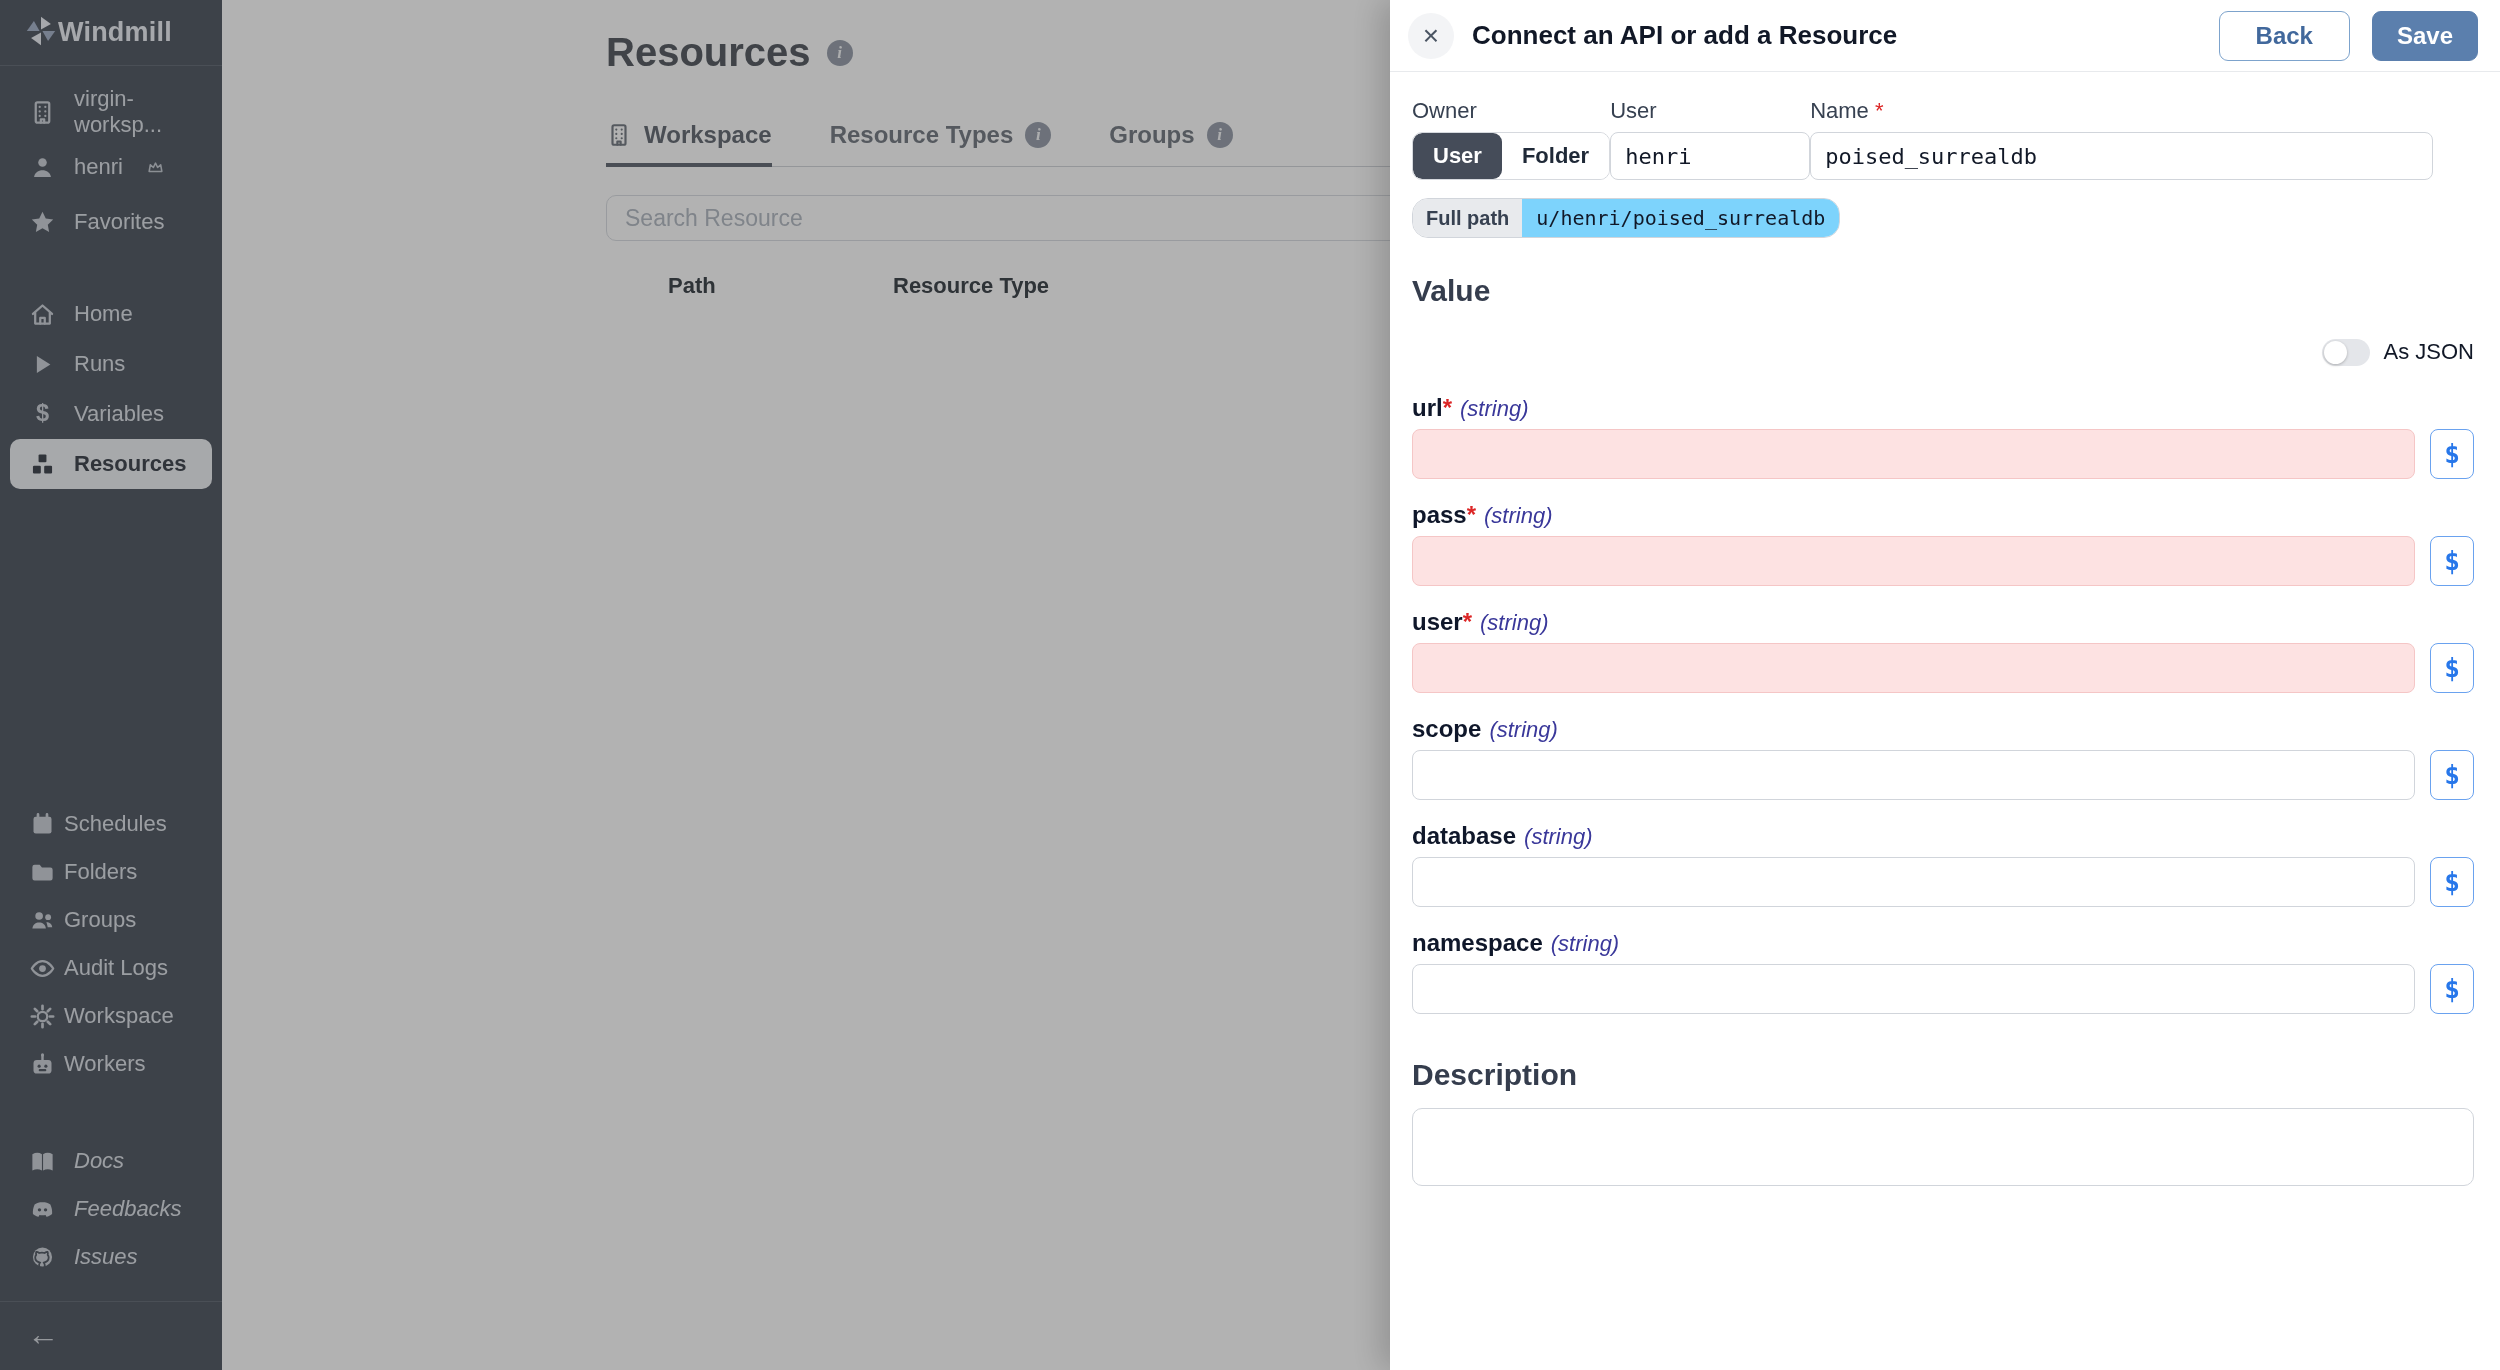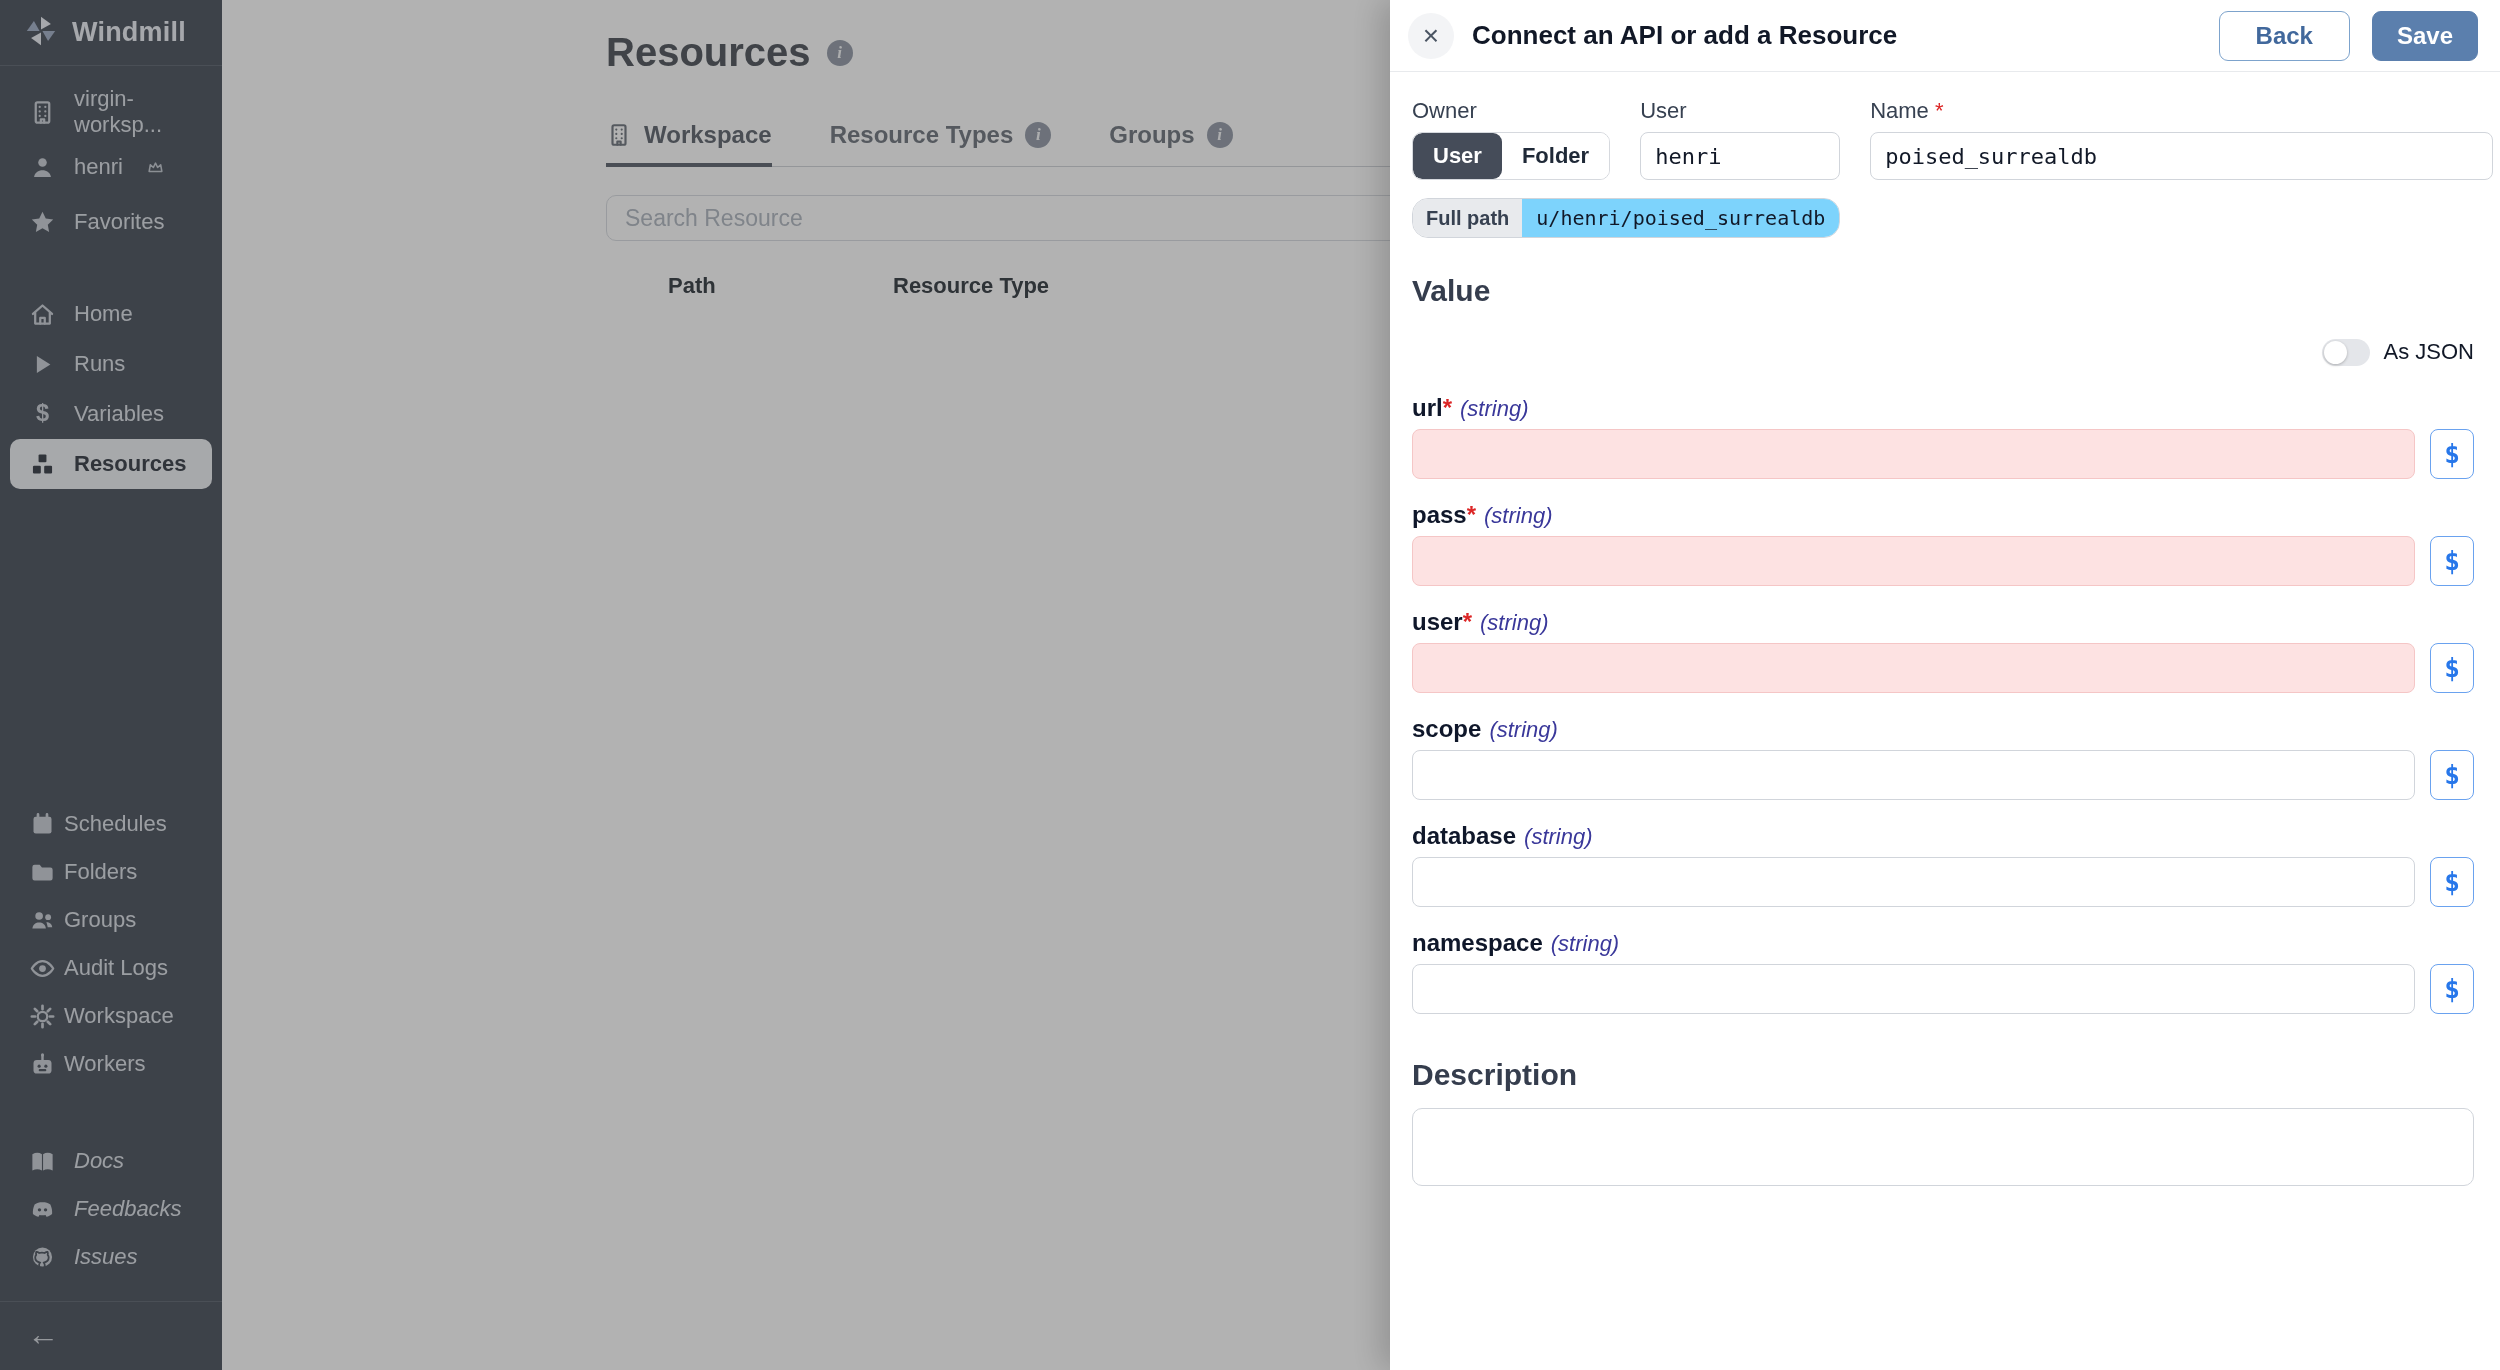--- a/index.html
+++ b/index.html
@@ -1,20 +1,20 @@
 <!DOCTYPE html>
 <html><head>
 <meta charset="utf-8">
 <style>
   * { margin:0; padding:0; box-sizing:border-box; }
   html,body { width:2500px; height:1370px; overflow:hidden; font-family:"Liberation Sans", sans-serif; background:#fff; }
 
   
   .sidebar { position:absolute; left:0; top:0; width:222px; height:1370px; background:#585f69; z-index:10; }
-  .logo-row { display:flex; align-items:center; gap:14px; height:66px; padding:0 24px; border-bottom:1px solid #6b727c; }
+  .logo-row { display:flex; align-items:center; height:66px; padding:0 24px; border-bottom:1px solid #6b727c; }
   .logo-text { color:#eef1f6; font-size:27px; font-weight:bold; letter-spacing:.2px; }
   .side-group { display:flex; flex-direction:column; }
   .side-item { display:flex; align-items:center; gap:17px; padding:0 10px 0 27px; color:#dfe3e9; font-size:22px; cursor:pointer; }
   .side-item .ic { width:30px; height:30px; flex:0 0 30px; display:flex; align-items:center; justify-content:center; color:#ced3da; }
   .side-item svg { width:27px; height:27px; }
   .grp-top { margin-top:20px; }
   .grp-top .side-item { height:52px; margin-bottom:3px; }
   .grp-main { margin-top:38px; }
   .grp-main .side-item { height:50px; }
   .grp-admin { margin-top:311px; }
@@ -50,21 +50,21 @@
   
   .drawer { position:fixed; top:0; right:0; width:1110px; height:1370px; background:#fff; z-index:50; box-shadow:-10px 0 30px rgba(0,0,0,.18); }
   .drawer-header { display:flex; align-items:center; height:72px; padding:0 22px 0 18px; border-bottom:1px solid #e8eaed; gap:18px; }
   .close-btn { width:46px; height:46px; border-radius:50%; background:#f3f4f6; border:none; color:#4b5563; font-size:28px; line-height:1;
                display:flex; align-items:center; justify-content:center; cursor:pointer; }
   .drawer-title { flex:1; font-size:26px; font-weight:700; color:#111827; }
   .btn-back { height:50px; padding:0 36px; background:#fff; border:1.5px solid #7da3cc; border-radius:9px; color:#41689c; font-size:24px; font-weight:600; cursor:pointer; }
   .btn-save { height:50px; padding:0 24px; background:#5b7fad; border:1.5px solid #5b7fad; border-radius:9px; color:#fff; font-size:24px; font-weight:600; cursor:pointer; margin-left:4px; }
 
   .drawer-body { padding:26px 26px 0 22px; }
-  .meta-row { display:flex; gap:30px; }
+  .meta-row { display:flex; }
   .meta-label { font-size:22px; color:#374151; margin-bottom:8px; }
   .req-star { color:#dc2626; }
   .toggle-group { display:flex; height:48px; border:1px solid #d6d9de; border-radius:10px; background:#fff; overflow:hidden; }
   .toggle-opt { display:flex; align-items:center; justify-content:center; padding:0 20px; font-size:22px; font-weight:600; color:#1f2937; background:#fff; border:none; cursor:pointer; }
   .toggle-opt.selected { background:#454c59; color:#fff; border-radius:9px; }
   .text-input { height:48px; border:1px solid #d1d5db; border-radius:8px; font-size:22px; padding:0 14px; color:#111827; outline:none;
                 font-family:"DejaVu Sans Mono", monospace; background:#fff; }
   .input-user { width:200px; }
   .input-name { width:623px; }
   .fullpath { display:inline-flex; align-items:stretch; margin-top:18px; border:1px solid #d1d5db; border-radius:16px; overflow:hidden; }

